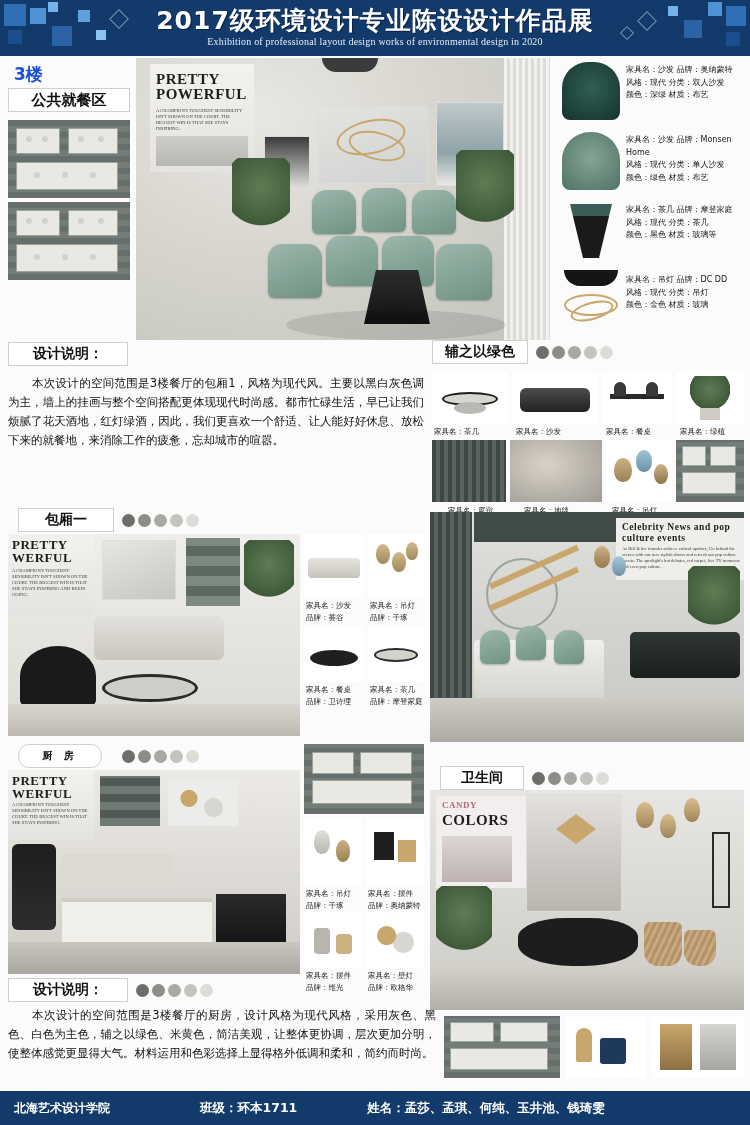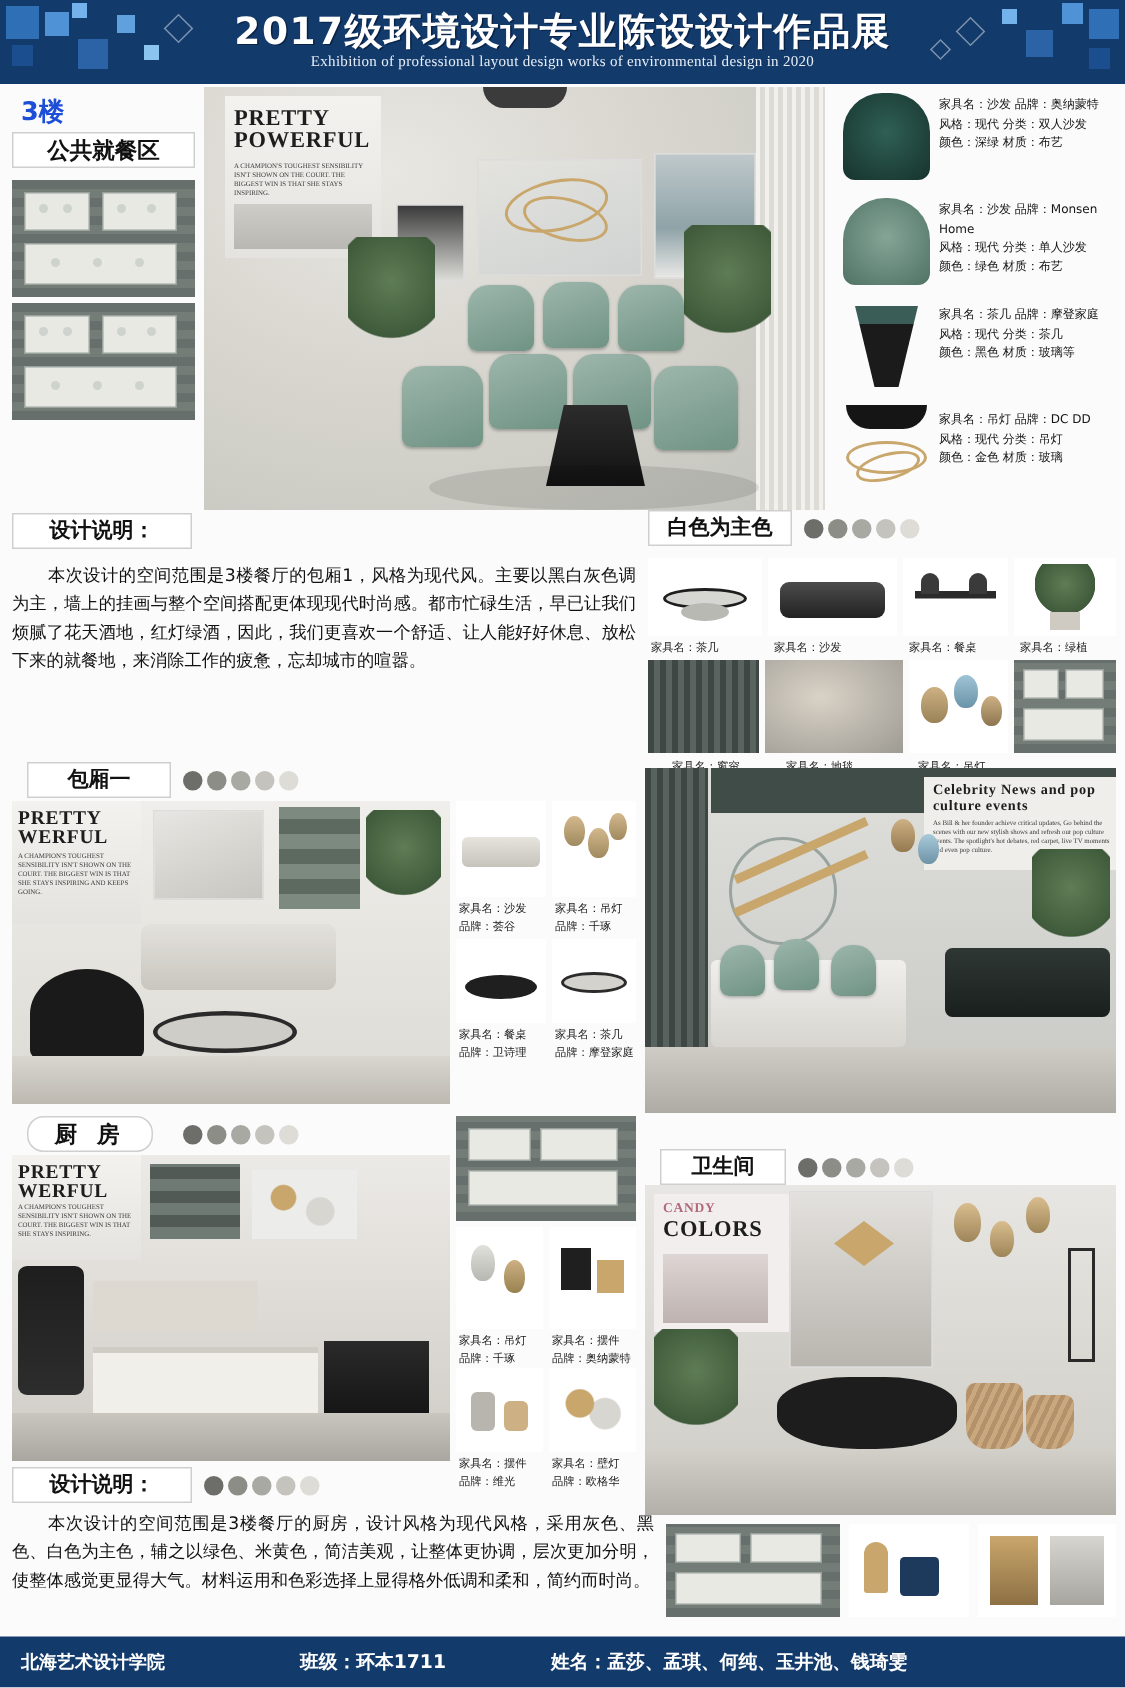--- a/index.html
+++ b/index.html
@@ -274,21 +274,21 @@
 风格：现代      分类：吊灯
 颜色：金色      材质：玻璃</div>
   </div>
 
   <div class="section-tag" style="left:8px;top:342px;width:120px;height:24px;font-size:14px;">
     <span>设计说明：</span>
   </div>
   <div class="body-text" style="left:8px;top:374px;width:416px;text-indent:24px;">本次设计的空间范围是3楼餐厅的包厢1，风格为现代风。主要以黑白灰色调为主，墙上的挂画与整个空间搭配更体现现代时尚感。都市忙碌生活，早已让我们烦腻了花天酒地，红灯绿酒，因此，我们更喜欢一个舒适、让人能好好休息、放松下来的就餐地，来消除工作的疲惫，忘却城市的喧嚣。</div>
 
   <div class="section-tag" style="left:432px;top:340px;width:96px;height:24px;font-size:14px;">
-    <span>白色为主色</span>
+    <span>辅之以绿色</span>
   </div>
   <div class="dots" style="left:536px;top:346px;">
     <i style="background:#6d6d69"></i>
       <i style="background:#8d8d88"></i>
       <i style="background:#a9a9a3"></i>
       <i style="background:#c4c3bd"></i>
       <i style="background:#dedcd6"></i>
   </div>
 
   <div class="photo" style="left:432px;top:372px;width:76px;height:52px;background:#fff;">
@@ -405,21 +405,21 @@
     <div class="pendant" style="left:182px;top:44px;width:14px;height:20px;background:linear-gradient(180deg,#a8cada,#6e93a6);"></div>
     <div style="position:absolute;left:44px;top:128px;width:130px;height:58px;background:linear-gradient(180deg,#f0efec,#d7d5cf);border-radius:4px;"></div>
     <div class="chair" style="left:50px;top:118px;width:30px;height:34px;"></div>
     <div class="chair" style="left:86px;top:114px;width:30px;height:34px;"></div>
     <div class="chair" style="left:124px;top:118px;width:30px;height:34px;"></div>
     <div style="position:absolute;left:200px;top:120px;width:110px;height:46px;background:linear-gradient(180deg,#2f3735,#191f1d);border-radius:5px;"></div>
     <div class="plant" style="left:258px;top:54px;width:52px;height:64px;"></div>
     <div style="position:absolute;left:0;top:186px;width:314px;height:44px;background:linear-gradient(180deg,#cfccc6,#aeaba4);"></div>
   </div>
 
-  <div class="section-tag" style="left:18px;top:744px;width:84px;height:24px;font-size:15px;letter-spacing:4px;border-radius:11px;">
+  <div class="section-tag" style="left:18px;top:744px;width:84px;height:24px;font-size:10px;letter-spacing:4px;border-radius:11px;">
     <span>厨  房</span>
   </div>
   <div class="dots" style="left:122px;top:750px;">
     <i style="background:#6d6d69"></i>
       <i style="background:#8d8d88"></i>
       <i style="background:#a9a9a3"></i>
       <i style="background:#c4c3bd"></i>
       <i style="background:#dedcd6"></i>
   </div>
 

